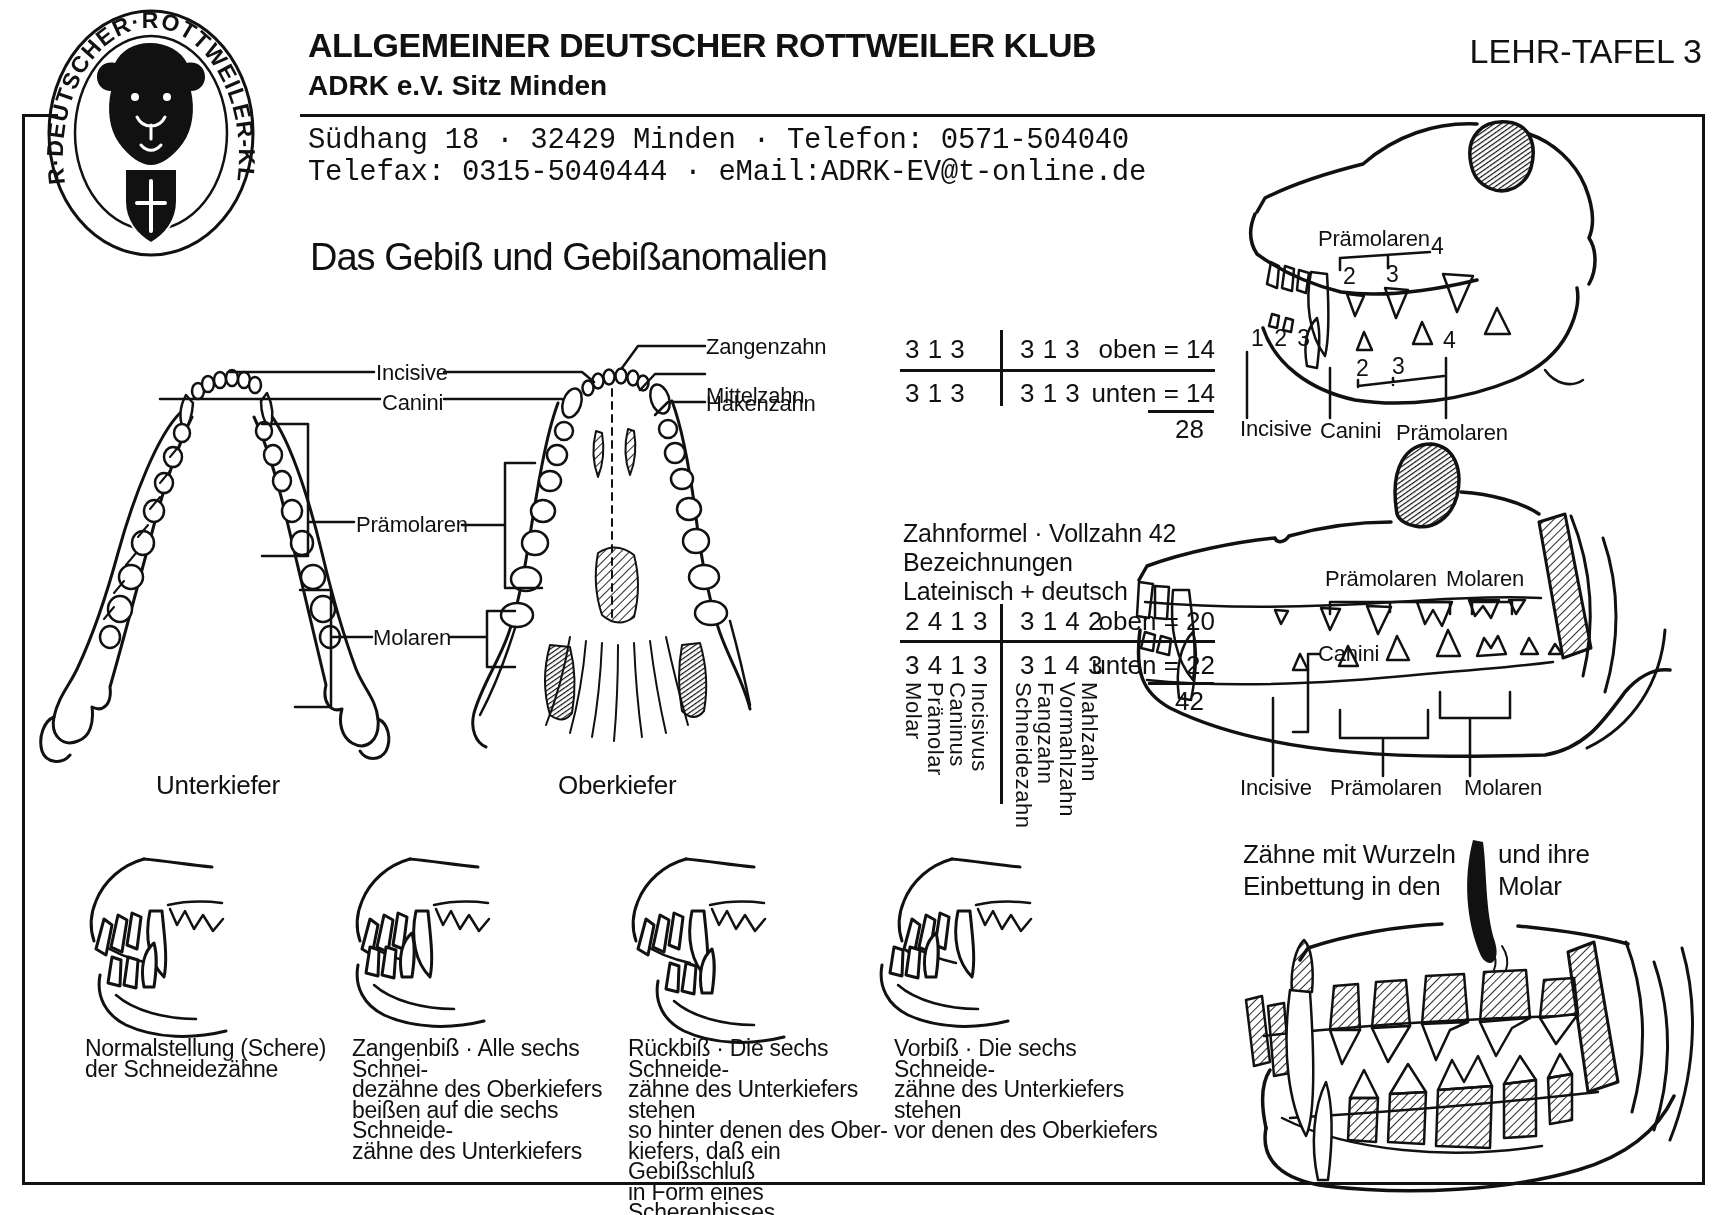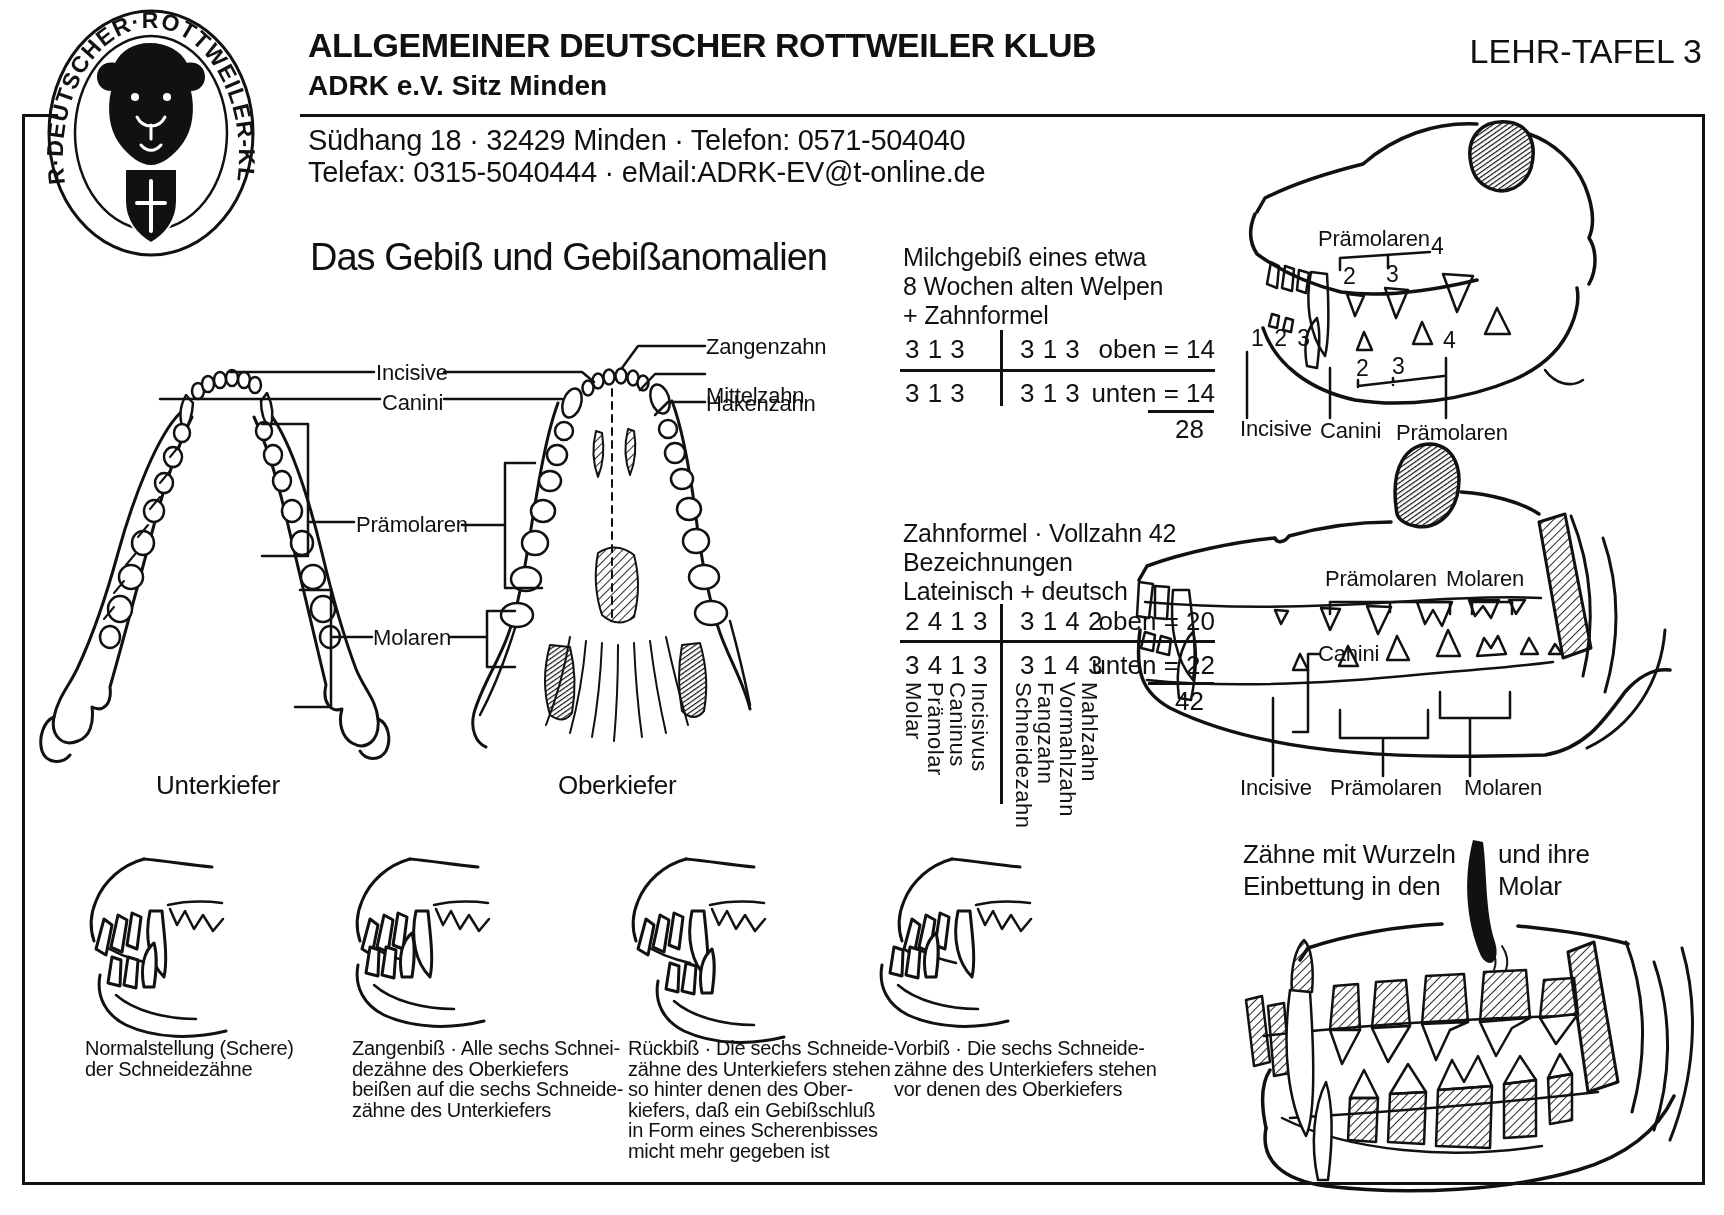--- a/index.html
+++ b/index.html
@@ -3,29 +3,29 @@
 <meta charset="utf-8">
 <style>
   * { margin:0; padding:0; box-sizing:border-box; }
   html,body { background:#9a9a9a; }
   .page { position:relative; width:1724px; height:1215px; background:#ffffff; color:#111;
           font-family:"Liberation Sans", sans-serif; overflow:hidden; }
   .bar { position:absolute; background:#111; }
   .club { position:absolute; font-size:34px; font-weight:bold; letter-spacing:-0.5px; white-space:nowrap; }
   .sub  { position:absolute; font-size:28px; font-weight:bold; white-space:nowrap; }
   .plate{ position:absolute; font-size:34px; font-weight:normal; text-align:right; width:302px; white-space:nowrap; }
-  .addr { position:absolute; font-size:29px; white-space:nowrap; letter-spacing:-0.3px; }
+  .addr { position:absolute; font-size:29px; white-space:nowrap; letter-spacing:-0.3px;font-family:Liberation Mono, monospace; }
   .title{ position:absolute; font-size:38px; letter-spacing:-1px; white-space:nowrap; }
   .lbl  { position:absolute; font-size:22px; letter-spacing:-0.2px; white-space:nowrap; }
   .lbl26{ position:absolute; font-size:26px; letter-spacing:-0.3px; white-space:nowrap; }
   .h25  { position:absolute; font-size:25px; line-height:29px; white-space:pre-line; letter-spacing:-0.2px; }
   .num  { position:absolute; font-size:26px; word-spacing:1px; white-space:nowrap; }
   .res  { position:absolute; font-size:26px; text-align:right; white-space:nowrap; }
   .vlab { position:absolute; writing-mode:vertical-rl; font-size:22px; letter-spacing:0.6px; white-space:nowrap; }
-  .cap  { position:absolute; font-size:20px; line-height:20.5px; letter-spacing:-0.3px;
+  .cap  { position:absolute; font-size:23px; line-height:20.5px; letter-spacing:-0.3px;
           white-space:pre-line; width:285px; }
   svg   { position:absolute; overflow:visible; }
   svg text { font-family:"Liberation Sans", sans-serif; font-size:23px; fill:#111; }
   .art  { stroke:#111; fill:none; stroke-linecap:round; stroke-linejoin:round; }
 </style>
 </head>
 <body>
 
 <div class="page">
 
@@ -181,23 +181,20 @@
   <div class="lbl" style="left:376px;top:360px">Incisive</div>
   <div class="lbl" style="left:382px;top:390px">Canini</div>
   <div class="lbl" style="left:356px;top:512px">Prämolaren</div>
   <div class="lbl" style="left:373px;top:625px">Molaren</div>
   <div class="lbl" style="left:706px;top:334px">Zangenzahn</div>
   <div class="lbl" style="left:706px;top:383px">Mittelzahn</div>
   <div class="lbl" style="left:706px;top:391px">Hakenzahn</div>
   <div class="lbl26" style="left:156px;top:770px">Unterkiefer</div>
   <div class="lbl26" style="left:558px;top:770px">Oberkiefer</div>
 
-  <div class="h25" style="left:903px;top:243px">Milchgebiß eines etwa
-8 Wochen alten Welpen
-+ Zahnformel</div>
   <div class="num" style="left:905px;top:334px">3 1 3</div>
   <div class="num" style="left:1020px;top:334px">3 1 3</div>
   <div class="res" style="left:1058px;top:334px;width:157px">oben = 14</div>
   <div class="bar" style="left:900px;top:369px;width:315px;height:3px"></div>
   <div class="bar" style="left:1000px;top:330px;width:3px;height:76px"></div>
   <div class="num" style="left:905px;top:378px">3 1 3</div>
   <div class="num" style="left:1020px;top:378px">3 1 3</div>
   <div class="res" style="left:1058px;top:378px;width:157px">unten = 14</div>
   <div class="bar" style="left:1148px;top:410px;width:66px;height:3px"></div>
   <div class="num" style="left:1175px;top:414px">28</div>

